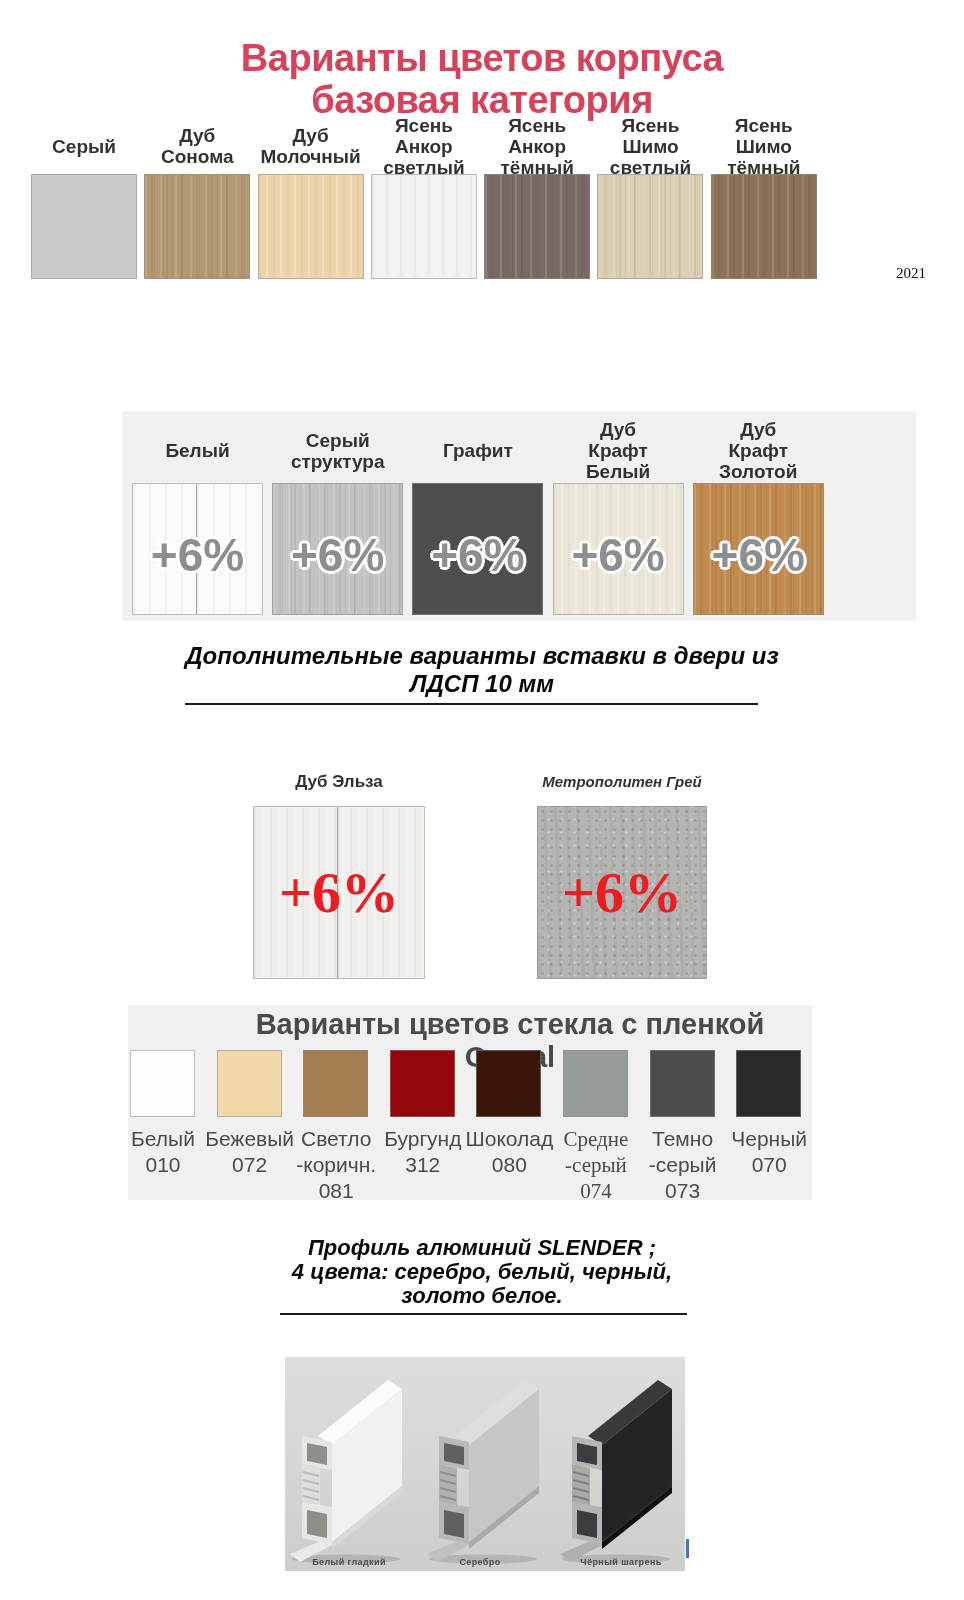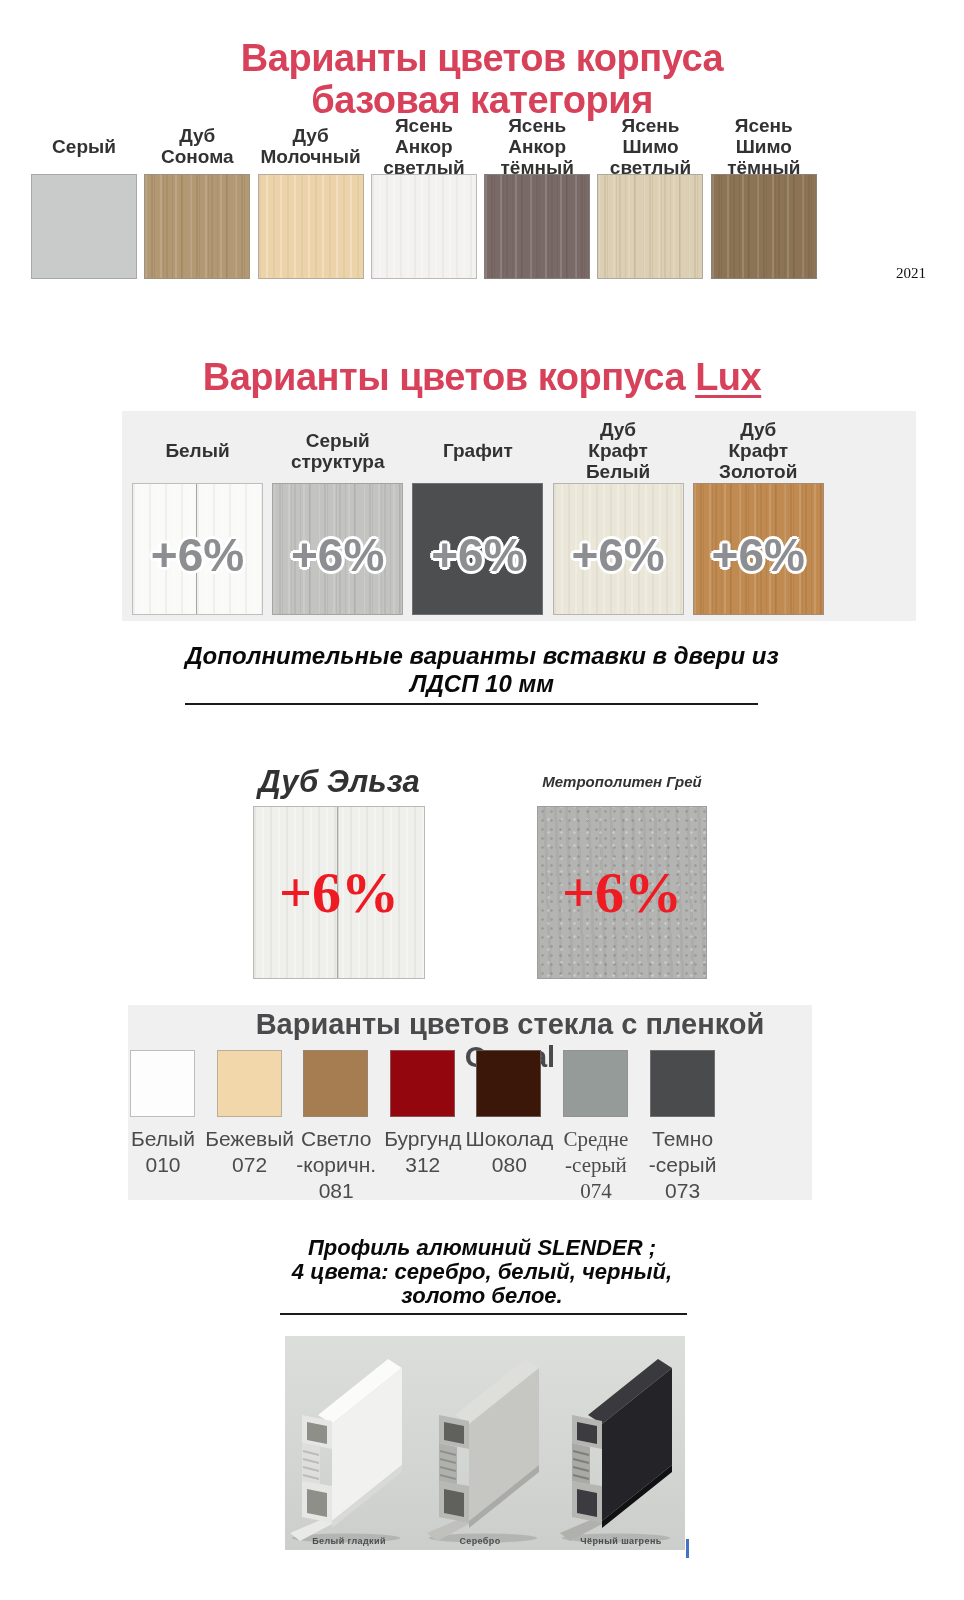--- a/index.html
+++ b/index.html
@@ -43,21 +43,21 @@
 
   
   .ital-header{width:964px;text-align:center;font-weight:700;font-style:italic;color:#090909;white-space:pre-line;}
   .hline{background:#1a1a1a;height:2px;}
 
   
   .panel{background:#f0f0f1;}
   .o-lbl{margin-top:9px;width:116px;margin-left:-25px;text-align:center;font-size:21px;line-height:26px;color:#4b4b4d;white-space:pre-line;}
 
   
-  .photo{background:linear-gradient(180deg,#dcdedb 0%,#d4d6d3 55%,#cccecb 100%);position:absolute;overflow:hidden;}
+  .photo{background:linear-gradient(180deg,#dcdedb 0%,#d4d6d3 55%,#cccecb 100%);position:absolute;overflow:hidden;margin-top:21px;}
   .prof-label{position:absolute;transform:translateX(-50%);font-size:9px;font-weight:700;letter-spacing:.4px;color:#4b4d52;white-space:nowrap;}
 
   
   .prof-white .p-top{fill:#fbfbfa}.prof-white .p-face{fill:#f1f1ef}.prof-white .p-bot{fill:#d9d9d7}
   .prof-white .p-sec{fill:#e6e6e4}.prof-white .p-hole{fill:#8f8f89}.prof-white .p-web{fill:#dededc}
   .prof-white .p-ribs{stroke:#bcbcba}.prof-white .p-foot{fill:#e9e9e7}
   .prof-silver .p-top{fill:#dedfdb}.prof-silver .p-face{fill:#c6c7c3}.prof-silver .p-bot{fill:#aaaba7}
   .prof-silver .p-sec{fill:#b8b9b5}.prof-silver .p-hole{fill:#60615d}.prof-silver .p-web{fill:#b0b1ad}
   .prof-silver .p-ribs{stroke:#8f908c}.prof-silver .p-foot{fill:#c0c1bd}
   .prof-black .p-top{fill:#3a3a3e}.prof-black .p-face{fill:#242428}.prof-black .p-bot{fill:#111114}
@@ -111,21 +111,20 @@
   <div class="cell" style="width:106px;">
     <div class="lbl" style="height:56px;">Ясень
 Шимо
 тёмный</div>
     <div class="tile tex-grain" style="height: 105px; background-color: rgb(140, 115, 85);"></div>
   </div>
 </div>
 <div class="abs watermark" style="left:896px;top:265px;width:33px;">2021</div>
 
 <h2 class="abs main-title" style="top: 314px; left: 0px; margin: 0px; color: rgb(216, 65, 90);">
-  <span><span>Варианты цветов корпуса </span><span class="lux-underline">Lux</span></span>
   <br>
   <span>+ 6% к базовой категории</span>
 </h2>
 
 <div class="abs panel" style="left: 122px; top: 411px; width: 794px; height: 210px; background-color: rgb(240, 240, 241);"></div>
 
 <div class="abs srow" style="left:132px;top:418px;gap:9.2px;">
   <div class="cell" style="width:131px;">
     <div class="lbl" style="height:65px;">Белый</div>
     <div class="tile tex-crack" style="height: 132px; background-color: rgb(250, 250, 248);">
@@ -161,21 +160,21 @@
       <div class="plus6-gray">+6%</div>
     </div>
   </div>
 </div>
 
 <div class="abs ital-header" style="top:642px;left:0;font-size:24px;line-height:28px;">Дополнительные варианты вставки в двери из
 ЛДСП 10 мм</div>
 <div class="abs hline" style="left:185px;top:703px;width:573px;"></div>
 
 <div class="abs" style="left:253px;top:756px;width:172px;">
-  <div class="lbl" style="height:50px;font-style:italic;font-size:31px;">Дуб Эльза</div>
+  <div class="lbl" style="height:50px;font-size:17px;">Дуб Эльза</div>
   <div class="tile tex-crack" style="height: 173px; background-color: rgb(239, 239, 236);">
     <div class="plus6-red" style="color: rgb(238, 27, 35);">+6%</div>
   </div>
 </div>
 <div class="abs" style="left:537px;top:756px;width:170px;">
   <div class="lbl" style="height:50px;font-style:italic;font-size:15px;white-space:nowrap;">Метрополитен Грей</div>
   <div class="tile tex-concrete" style="height: 173px; background-color: rgb(180, 180, 178);">
     <div class="plus6-red" style="color: rgb(238, 27, 35);">+6%</div>
   </div>
 </div>
@@ -214,20 +213,25 @@
     <div class="tile" style="height: 67px; background-color: rgb(148, 155, 153);"></div>
     <div class="o-lbl">Средне
 -серый
 074</div>
   </div>
   <div class="cell" style="width:65px;">
     <div class="tile" style="height: 67px; background-color: rgb(74, 75, 77);"></div>
     <div class="o-lbl">Темно
 -серый
 073</div>
+  </div>
+  <div class="cell" style="width:65px;">
+    <div class="tile" style="height: 67px; background-color: rgb(42, 42, 43);"></div>
+    <div class="o-lbl">Черный
+070</div>
   </div>
 </div>
 
 <div class="abs ital-header" style="top:1236px;left:0;font-size:22px;line-height:24px;">Профиль алюминий SLENDER ;
 4 цвета: серебро, белый, черный,
 золото белое.</div>
 <div class="abs hline" style="left:280px;top:1313px;width:407px;height:2px;"></div>
 
 <div class="photo" style="left:285px;top:1336px;width:400px;height:214px;">
 

